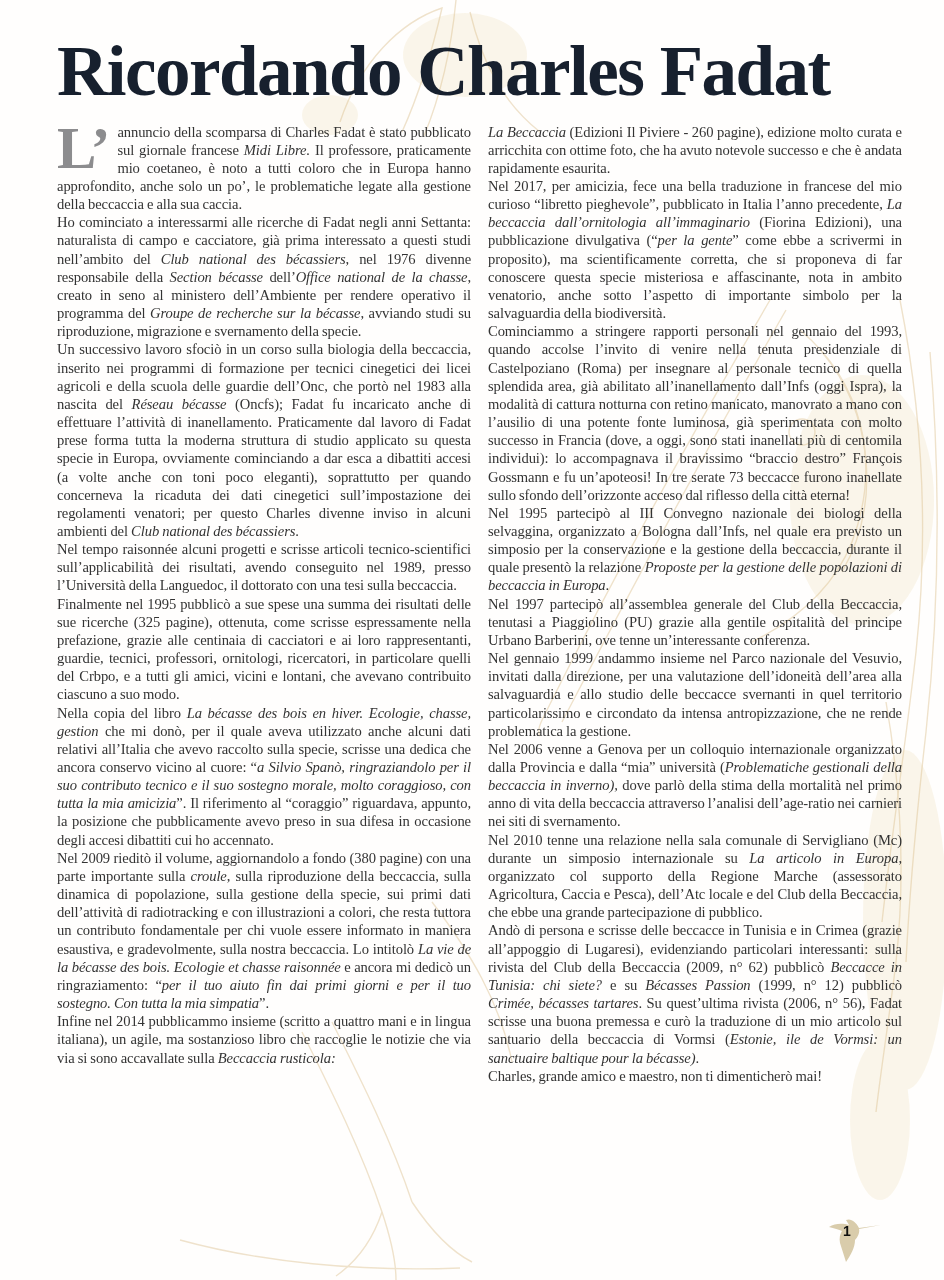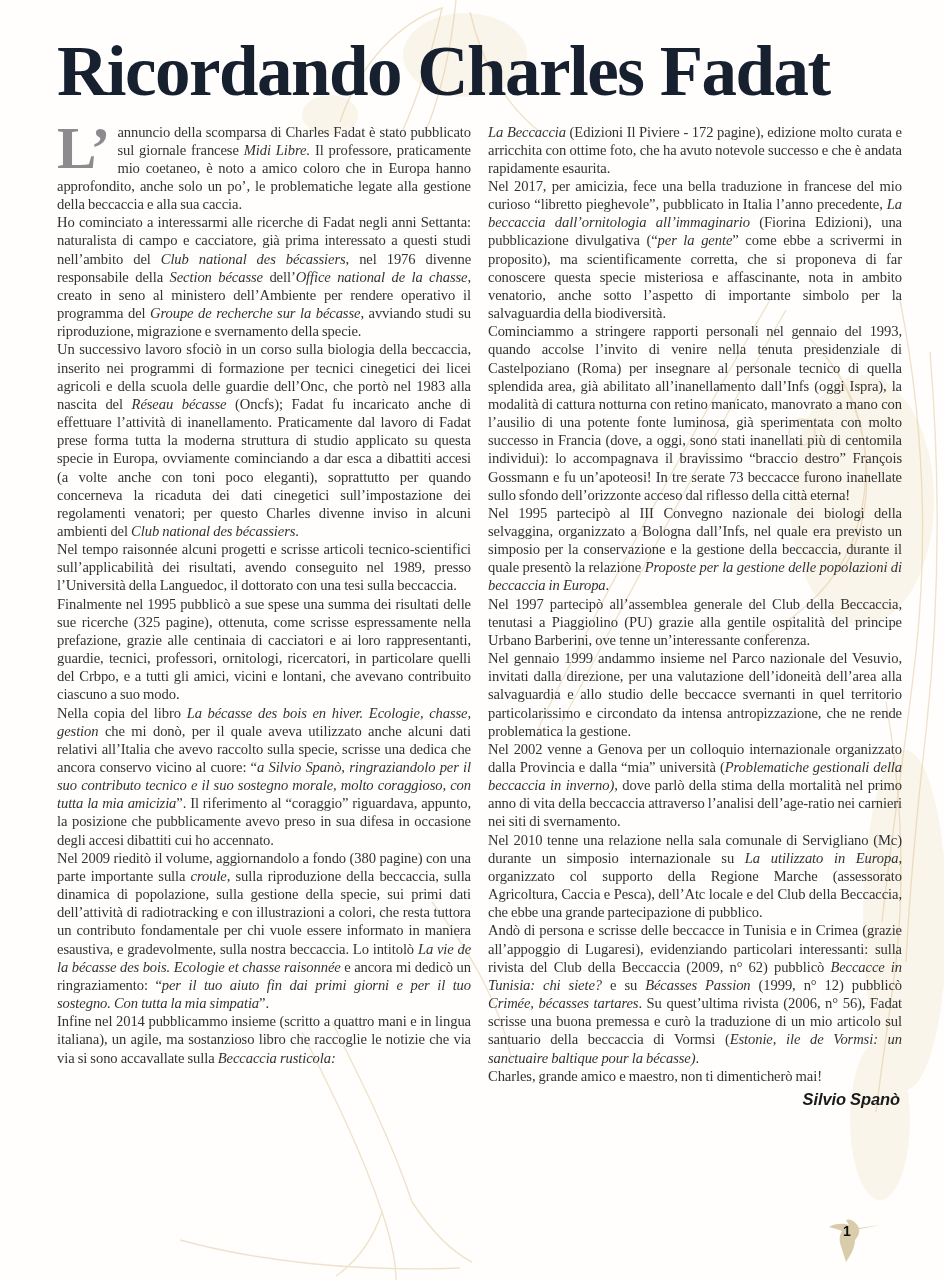--- a/index.html
+++ b/index.html
@@ -86,44 +86,43 @@
       <path d="M180 1240 C260 1262 360 1272 460 1268"></path>
     </g>
   </svg>
 
   <div class="content">
     <h1 class="title">Ricordando Charles Fadat</h1>
 
     <div class="columns">
       <div class="col">
         <div id="left-paras">
-            <p><span class="dropcap">L’</span><span>annuncio della scomparsa di Charles Fadat è stato pubblicato sul giornale francese </span><span class="it">Midi Libre.</span><span> Il professore, praticamente mio coetaneo, è noto a amico coloro che in Europa hanno approfondito, anche solo un po’, le problematiche legate alla gestione della beccaccia e alla sua caccia.</span></p>
+            <p><span class="dropcap">L’</span><span>annuncio della scomparsa di Charles Fadat è stato pubblicato sul giornale francese </span><span class="it">Midi Libre.</span><span> Il professore, praticamente mio coetaneo, è noto a tutti coloro che in Europa hanno approfondito, anche solo un po’, le problematiche legate alla gestione della beccaccia e alla sua caccia.</span></p>
             <p><span>Ho cominciato a interessarmi alle ricerche di Fadat negli anni Settanta: naturalista di campo e cacciatore, già prima interessato a questi studi nell’ambito del </span><span class="it">Club national des bécassiers</span><span>, nel 1976 divenne responsabile della </span><span class="it">Section bécasse</span><span> dell’</span><span class="it">Office national de la chasse</span><span>, creato in seno al ministero dell’Ambiente per rendere operativo il programma del </span><span class="it">Groupe de recherche sur la bécasse</span><span>, avviando studi su riproduzione, migrazione e svernamento della specie.</span></p>
             <p><span>Un successivo lavoro sfociò in un corso sulla biologia della beccaccia, inserito nei programmi di formazione per tecnici cinegetici dei licei agricoli e della scuola delle guardie dell’Onc, che portò nel 1983 alla nascita del </span><span class="it">Réseau bécasse</span><span> (Oncfs); Fadat fu incaricato anche di effettuare l’attività di inanellamento. Praticamente dal lavoro di Fadat prese forma tutta la moderna struttura di studio applicato su questa specie in Europa, ovviamente cominciando a dar esca a dibattiti accesi (a volte anche con toni poco eleganti), soprattutto per quando concerneva la ricaduta dei dati cinegetici sull’impostazione dei regolamenti venatori; per questo Charles divenne inviso in alcuni ambienti del </span><span class="it">Club national des bécassiers</span><span>.</span></p>
             <p><span>Nel tempo raisonnée alcuni progetti e scrisse articoli tecnico-scientifici sull’applicabilità dei risultati, avendo conseguito nel 1989, presso l’Università della Languedoc, il dottorato con una tesi sulla beccaccia.</span></p>
             <p><span>Finalmente nel 1995 pubblicò a sue spese una summa dei risultati delle sue ricerche (325 pagine), ottenuta, come scrisse espressamente nella prefazione, grazie alle centinaia di cacciatori e ai loro rappresentanti, guardie, tecnici, professori, ornitologi, ricercatori, in particolare quelli del Crbpo, e a tutti gli amici, vicini e lontani, che avevano contribuito ciascuno a suo modo.</span></p>
             <p><span>Nella copia del libro </span><span class="it">La bécasse des bois en hiver. Ecologie, chasse, gestion</span><span> che mi donò, per il quale aveva utilizzato anche alcuni dati relativi all’Italia che avevo raccolto sulla specie, scrisse una dedica che ancora conservo vicino al cuore: “</span><span class="it">a Silvio Spanò, ringraziandolo per il suo contributo tecnico e il suo sostegno morale, molto coraggioso, con tutta la mia amicizia</span><span>”. Il riferimento al “coraggio” riguardava, appunto, la posizione che pubblicamente avevo preso in sua difesa in occasione degli accesi dibattiti cui ho accennato.</span></p>
             <p><span>Nel 2009 rieditò il volume, aggiornandolo a fondo (380 pagine) con una parte importante sulla </span><span class="it">croule</span><span>, sulla riproduzione della beccaccia, sulla dinamica di popolazione, sulla gestione della specie, sui primi dati dell’attività di radiotracking e con illustrazioni a colori, che resta tuttora un contributo fondamentale per chi vuole essere informato in maniera esaustiva, e gradevolmente, sulla nostra beccaccia. Lo intitolò </span><span class="it">La vie de la bécasse des bois. Ecologie et chasse raisonnée</span><span> e ancora mi dedicò un ringraziamento: “</span><span class="it">per il tuo aiuto fin dai primi giorni e per il tuo sostegno. Con tutta la mia simpatia</span><span>”.</span></p>
             <p><span>Infine nel 2014 pubblicammo insieme (scritto a quattro mani e in lingua italiana), un agile, ma sostanzioso libro che raccoglie le notizie che via via si sono accavallate sulla </span><span class="it">Beccaccia rusticola:</span></p>
           </div>
       </div>
       <div class="col">
         <div id="right-paras">
-            <p><span class="it">La Beccaccia</span><span> (Edizioni Il Piviere - 172 pagine), edizione molto curata e arricchita con ottime foto, che ha avuto notevole successo e che è andata rapidamente esaurita.</span></p>
+            <p><span class="it">La Beccaccia</span><span> (Edizioni Il Piviere - 260 pagine), edizione molto curata e arricchita con ottime foto, che ha avuto notevole successo e che è andata rapidamente esaurita.</span></p>
             <p><span>Nel 2017, per amicizia, fece una bella traduzione in francese del mio curioso “libretto pieghevole”, pubblicato in Italia l’anno precedente, </span><span class="it">La beccaccia dall’ornitologia all’immaginario</span><span> (Fiorina Edizioni), una pubblicazione divulgativa (“</span><span class="it">per la gente</span><span>” come ebbe a scrivermi in proposito), ma scientificamente corretta, che si proponeva di far conoscere questa specie misteriosa e affascinante, nota in ambito venatorio, anche sotto l’aspetto di importante simbolo per la salvaguardia della biodiversità.</span></p>
             <p><span>Cominciammo a stringere rapporti personali nel gennaio del 1993, quando accolse l’invito di venire nella tenuta presidenziale di Castelpoziano (Roma) per insegnare al personale tecnico di quella splendida area, già abilitato all’inanellamento dall’Infs (oggi Ispra), la modalità di cattura notturna con retino manicato, manovrato a mano con l’ausilio di una potente fonte luminosa, già sperimentata con molto successo in Francia (dove, a oggi, sono stati inanellati più di centomila individui): lo accompagnava il bravissimo “braccio destro” François Gossmann e fu un’apoteosi! In tre serate 73 beccacce furono inanellate sullo sfondo dell’orizzonte acceso dal riflesso della città eterna!</span></p>
             <p><span>Nel 1995 partecipò al III Convegno nazionale dei biologi della selvaggina, organizzato a Bologna dall’Infs, nel quale era previsto un simposio per la conservazione e la gestione della beccaccia, durante il quale presentò la relazione </span><span class="it">Proposte per la gestione delle popolazioni di beccaccia in Europa</span><span>.</span></p>
             <p><span>Nel 1997 partecipò all’assemblea generale del Club della Beccaccia, tenutasi a Piaggiolino (PU) grazie alla gentile ospitalità del principe Urbano Barberini, ove tenne un’interessante conferenza.</span></p>
             <p><span>Nel gennaio 1999 andammo insieme nel Parco nazionale del Vesuvio, invitati dalla direzione, per una valutazione dell’idoneità dell’area alla salvaguardia e allo studio delle beccacce svernanti in quel territorio particolarissimo e circondato da intensa antropizzazione, che ne rende problematica la gestione.</span></p>
-            <p><span>Nel 2002 venne a Genova per un colloquio internazionale organizzato dalla Provincia e dalla “mia” università (</span><span class="it">Problematiche gestionali della beccaccia in inverno),</span><span> dove parlò della stima della mortalità nel primo anno di vita della beccaccia attraverso l’analisi dell’age-ratio nei carnieri nei siti di svernamento.</span></p>
-            <p><span>Nel 2010 tenne una relazione nella sala comunale di Servigliano (Mc) durante un simposio internazionale su </span><span class="it">La utilizzato in Europa</span><span>, organizzato col supporto della Regione Marche (assessorato Agricoltura, Caccia e Pesca), dell’Atc locale e del Club della Beccaccia, che ebbe una grande partecipazione di pubblico.</span></p>
+            <p><span>Nel 2006 venne a Genova per un colloquio internazionale organizzato dalla Provincia e dalla “mia” università (</span><span class="it">Problematiche gestionali della beccaccia in inverno),</span><span> dove parlò della stima della mortalità nel primo anno di vita della beccaccia attraverso l’analisi dell’age-ratio nei carnieri nei siti di svernamento.</span></p>
+            <p><span>Nel 2010 tenne una relazione nella sala comunale di Servigliano (Mc) durante un simposio internazionale su </span><span class="it">La articolo in Europa</span><span>, organizzato col supporto della Regione Marche (assessorato Agricoltura, Caccia e Pesca), dell’Atc locale e del Club della Beccaccia, che ebbe una grande partecipazione di pubblico.</span></p>
             <p><span>Andò di persona e scrisse delle beccacce in Tunisia e in Crimea (grazie all’appoggio di Lugaresi), evidenziando particolari interessanti: sulla rivista del Club della Beccaccia (2009, n° 62) pubblicò </span><span class="it">Beccacce in Tunisia: chi siete?</span><span> e su </span><span class="it">Bécasses Passion</span><span> (1999, n° 12) pubblicò </span><span class="it">Crimée, bécasses tartares</span><span>. Su quest’ultima rivista (2006, n° 56), Fadat scrisse una buona premessa e curò la traduzione di un mio articolo sul santuario della beccaccia di Vormsi (</span><span class="it">Estonie, ile de Vormsi: un sanctuaire baltique pour la bécasse)</span><span>.</span></p>
             <p><span>Charles, grande amico e maestro, non ti dimenticherò mai!</span></p>
           </div>
-        <div class="signature">Silvio Spanò</div>
       </div>
     </div>
   </div>
 
   <div class="page-marker">
     <svg width="60" height="52" viewBox="0 0 60 52" aria-hidden="true">
       <path fill="#d9ccab" d="M59 11 L37 14 C34 8 29 4 24 6 L27 11 C21 9 13 9 7 13 C12 14 17 16 20 17 C18 20 17 24 18 29 L24 48 C29 41 33 33 33 26 C36 23 38 18 37 15 L59 11 Z"></path>
     </svg>
     <span class="pagenum">1</span>
   </div>

